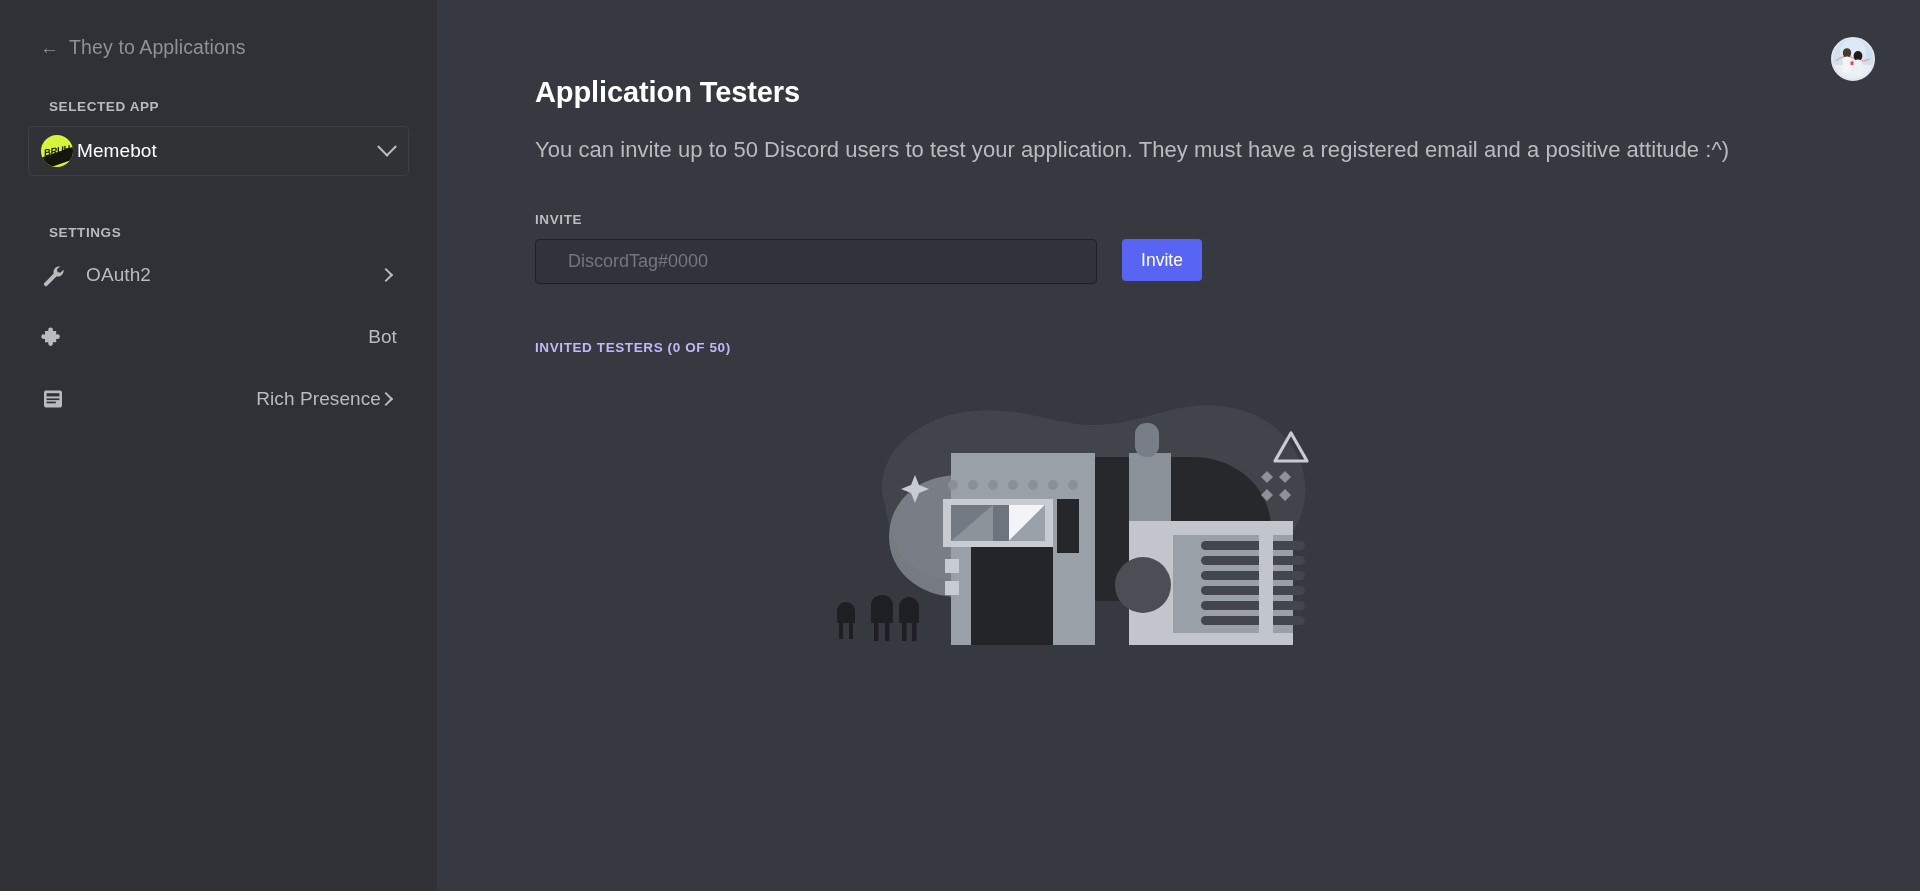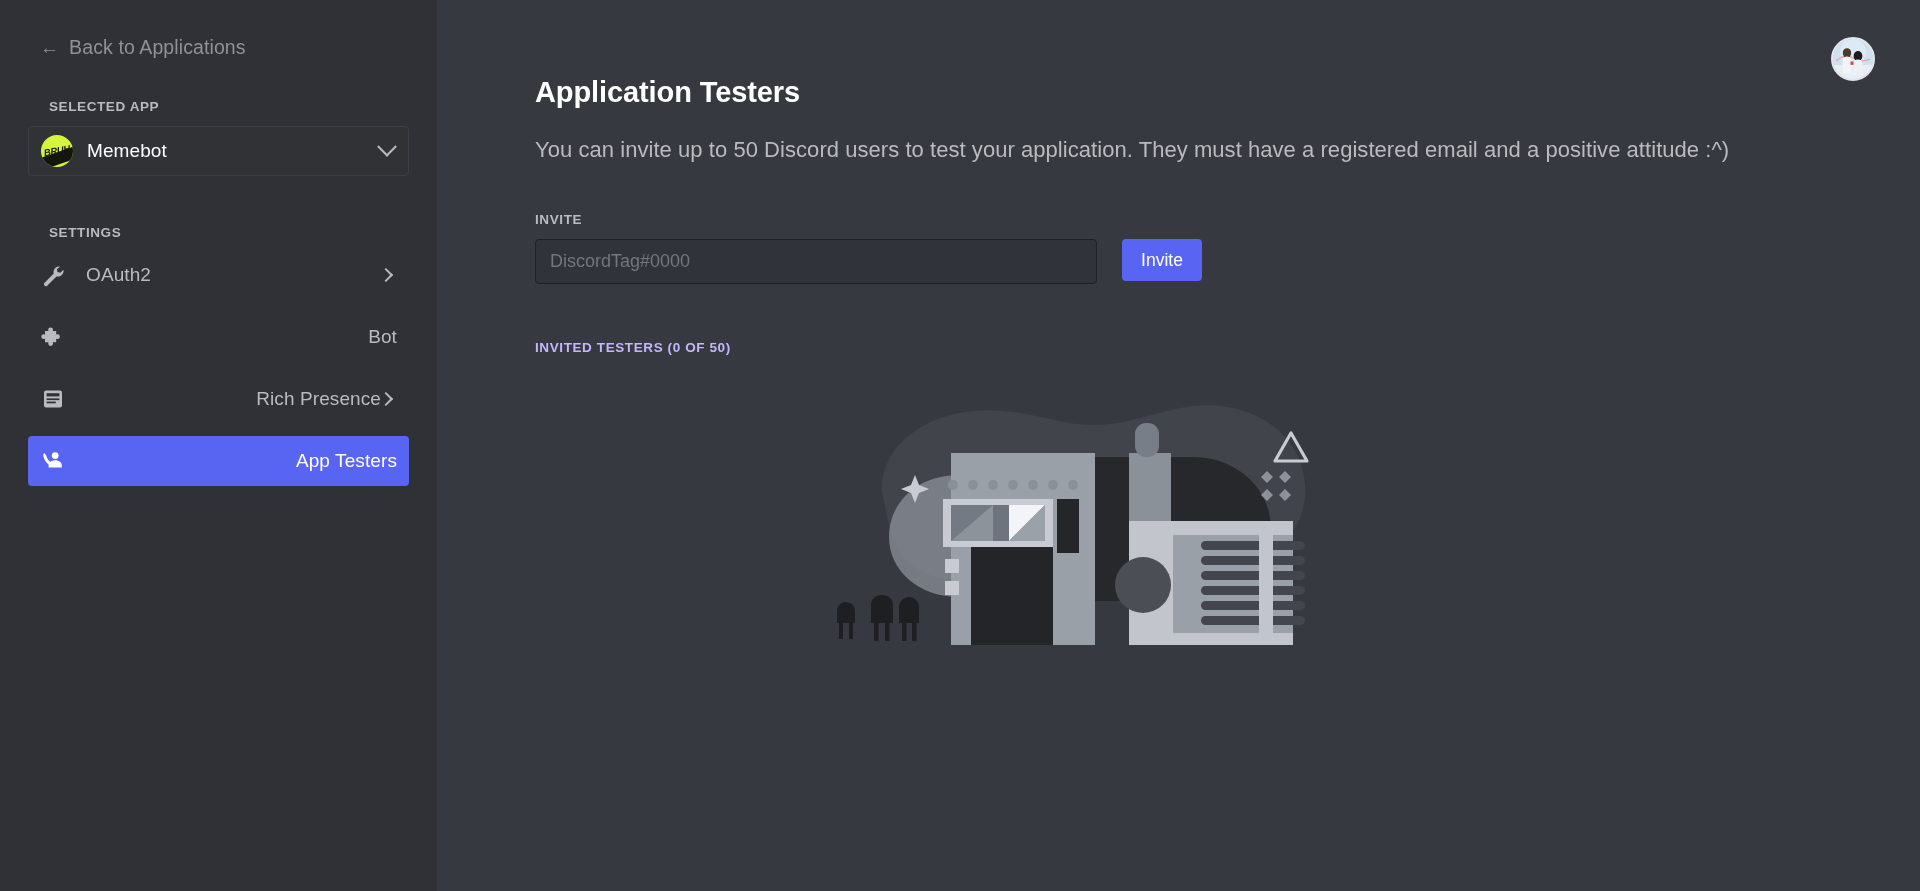--- a/index.html
+++ b/index.html
@@ -66,21 +66,21 @@
   }
   .app-avatar .bruh {
     position: absolute; inset: 0;
     display: flex; align-items: center; justify-content: center;
     font-size: 9.5px; font-weight: bold; color: #15160f;
     font-style: italic; letter-spacing: -.2px;
     transform: rotate(-10deg);
     padding-bottom: 2px;
   }
   .app-name {
-    color: #fff; font-size: 19px; margin-left: 14px; flex: 1;
+    color: #fff; font-size: 19px; margin-left: 4px; flex: 1;
     letter-spacing: .1px;
   }
   .chevron-down {
     width: 14px; height: 14px;
     border-right: 2.2px solid #b9bbbe;
     border-bottom: 2.2px solid #b9bbbe;
     transform: rotate(45deg) translate(-3px,-3px);
     flex: 0 0 auto;
   }
 
@@ -155,21 +155,21 @@
     display: flex; align-items: flex-start;
     margin-left: 48px; margin-top: 12px;
   }
   .invite-input {
     width: 562px; height: 45px;
     background: #303339;
     border: 1px solid #1f2124;
     border-radius: 4px;
     color: #d946ef;
     font-size: 18px;
-    padding: 0 14px;
+    padding: 0 32px;
     font-family: "Liberation Sans", sans-serif;
     outline: none;
   }
   .invite-input::placeholder { color: #72767d; }
   .invite-btn {
     margin-left: 25px;
     height: 42px;
     min-width: 80px;
     background: #5865f2;
     color: #fff;
@@ -197,21 +197,21 @@
 </style>
 </head>
 <body>
 
 <div class="app">
 
   <div class="sidebar">
 
     <div class="back-link">
       <span class="back-arrow">←</span>
-      <span>Back to Applications</span>
+      <span>They to Applications</span>
     </div>
 
     <div class="section-label label-selected-app">SELECTED APP</div>
 
     <div class="app-select">
       <div class="app-avatar">
         <div class="swoosh"></div>
         <div class="bruh">BRUH</div>
       </div>
       <div class="app-name">Memebot</div>
@@ -248,30 +248,20 @@
             <rect x="3" y="3.5" width="18" height="17" rx="2" fill="#b9bbbe"></rect>
             <rect x="5.6" y="6.2" width="12.8" height="3.2" fill="#2f3136"></rect>
             <rect x="5.6" y="11.4" width="12.8" height="1.7" fill="#2f3136"></rect>
             <rect x="5.6" y="14.6" width="9.2" height="1.7" fill="#2f3136"></rect>
           </svg>
         </span>
         <span class="nav-label">Rich Presence</span>
         <span class="chevron-right"></span>
       </div>
 
-      <div class="nav-item active">
-        <span class="nav-icon">
-          <svg width="24" height="24" viewBox="0 0 24 24">
-            <circle cx="14.2" cy="6.6" r="3.4" fill="#ffffff"></circle>
-            <path fill="#ffffff" d="M14.2 11.2c-3.6 0-6.6 2.2-6.6 5.0v2.4h13.2v-2.4c0-2.8-3.0-5.0-6.6-5.0z"></path>
-            <path fill="#ffffff" d="M3.2 4.1c-.7.6-1.1 1.6-.9 2.6.8 4.6 4.1 8.5 8.2 10.6l1.4-2.6C8.4 12.9 5.8 9.9 5.1 6.3z"></path>
-          </svg>
-        </span>
-        <span class="nav-label">App Testers</span>
-      </div>
 
     </div>
   </div>
 
   <div class="main">
 
     <div class="avatar-top">
       <svg width="40" height="40" viewBox="0 0 40 40">
         <rect width="40" height="40" fill="#cfe0ee"></rect>
         <circle cx="20" cy="13" r="13" fill="#dbeaf6"></circle>

